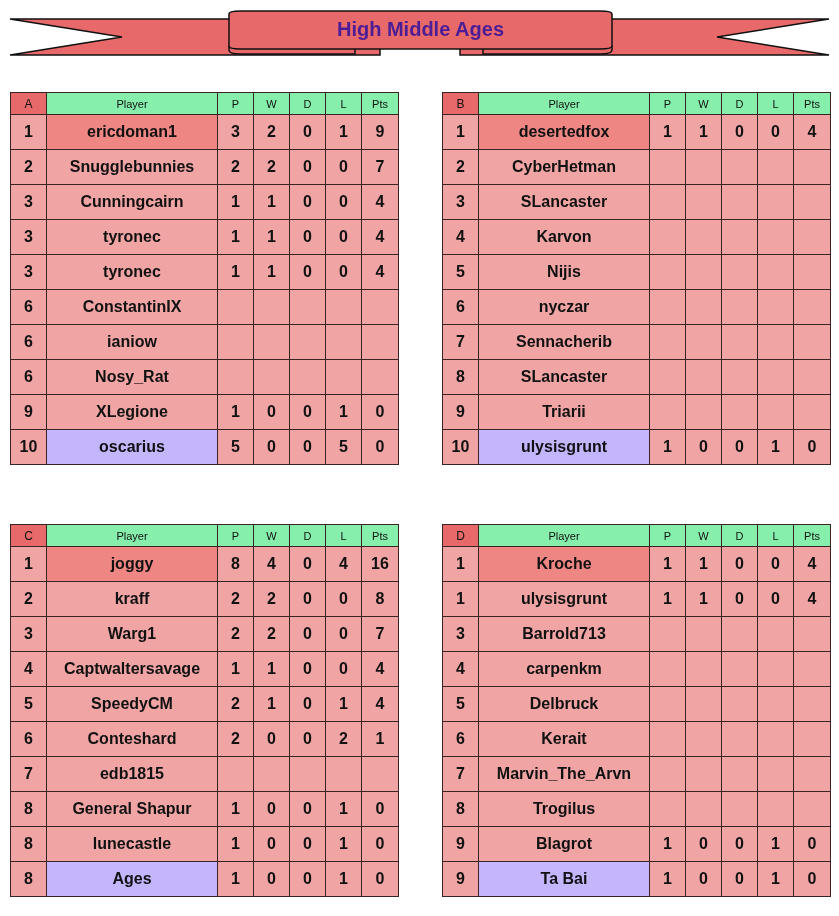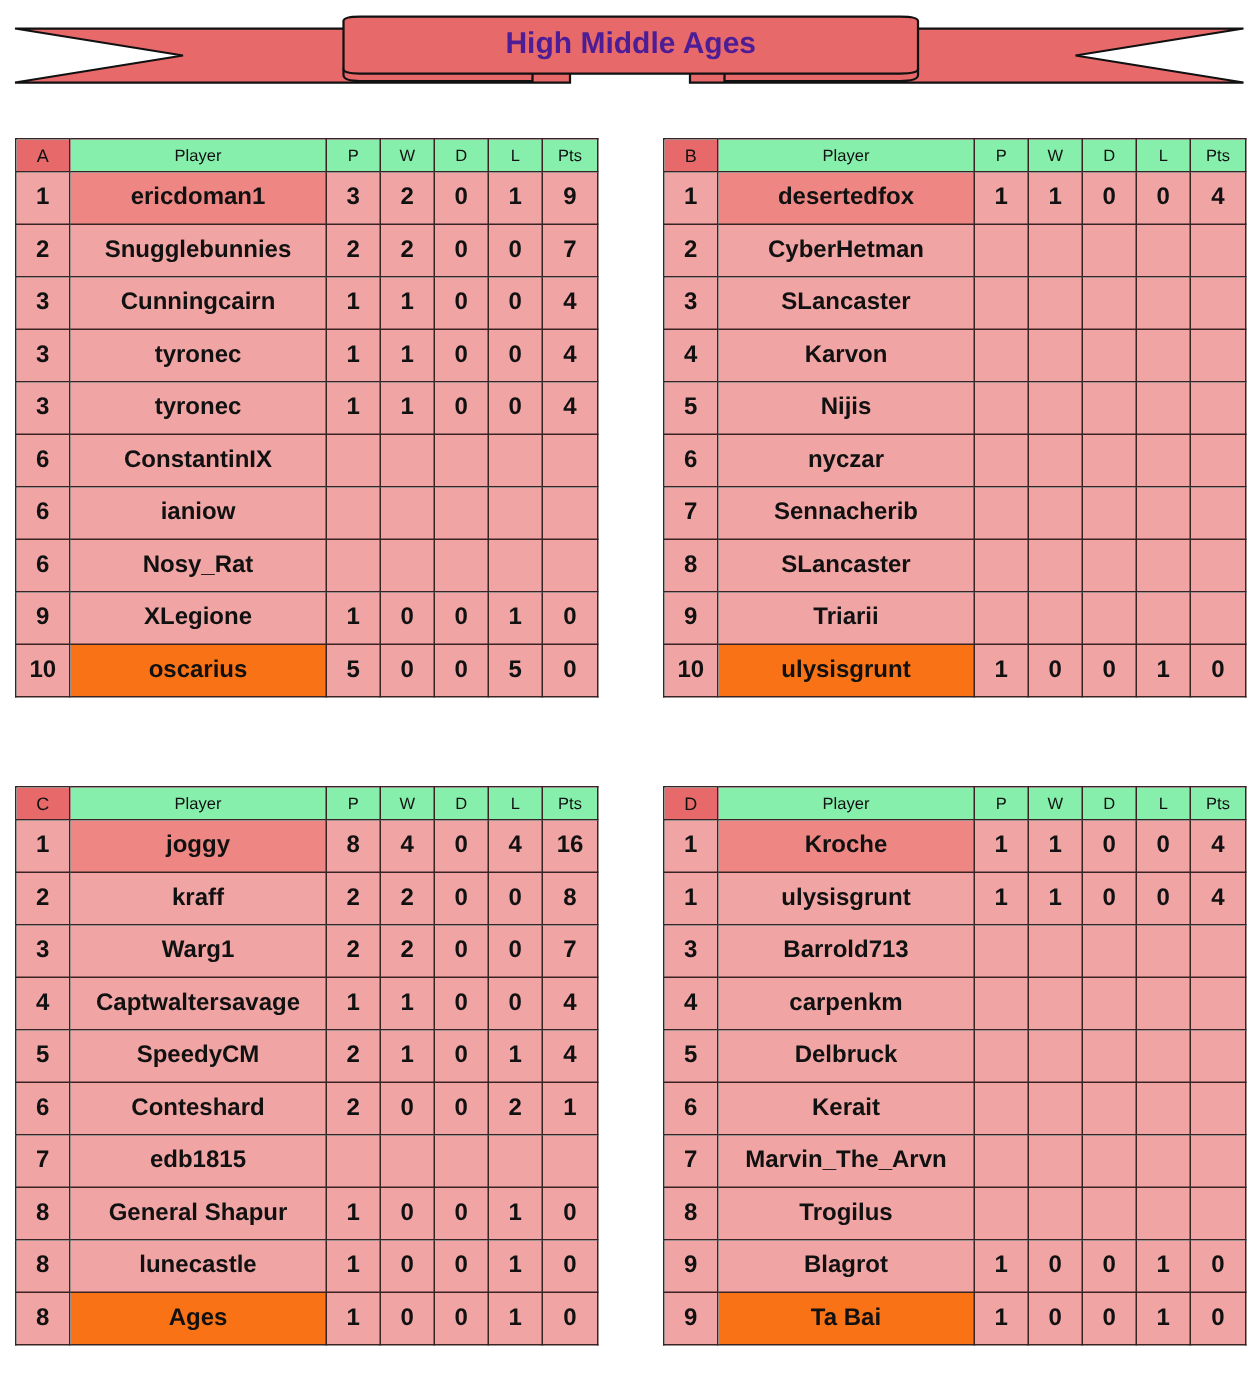--- a/index.html
+++ b/index.html
@@ -10,21 +10,21 @@
       display: flex; align-items: center; justify-content: center;
       font-weight: bold; font-size: 20px; color: #4c1d95; }
     table.group { position: absolute; border-collapse: collapse; table-layout: fixed; }
     table.group td, table.group th { border: 1.5px solid #3a2323; padding: 0; text-align: center;
       color: #111; overflow: hidden; white-space: nowrap; }
     table.group th { height: 21px; font-weight: normal; font-size: 11px; background: #86efac; }
     table.group th.grp { background: #e8696a; font-size: 12px; }
     table.group td { height: 34px; font-weight: bold; font-size: 16px; background: #f0a4a4; }
     table.group td.rank { font-size: 16px; }
     table.group td.player.lead { background: #ee8783; }
-    table.group td.player.last { background: #f97316; }
+    table.group td.player.last { background: #c4b5fd; }
     col.c-rank { width: 36px; }
     col.c-player { width: 171px; }
     col.c-stat { width: 36px; }
     col.c-pts { width: 37px; }
   </style>
 </head>
 <body>
 
 <div class="banner">
   <svg width="839" height="60" viewBox="0 0 839 60">

